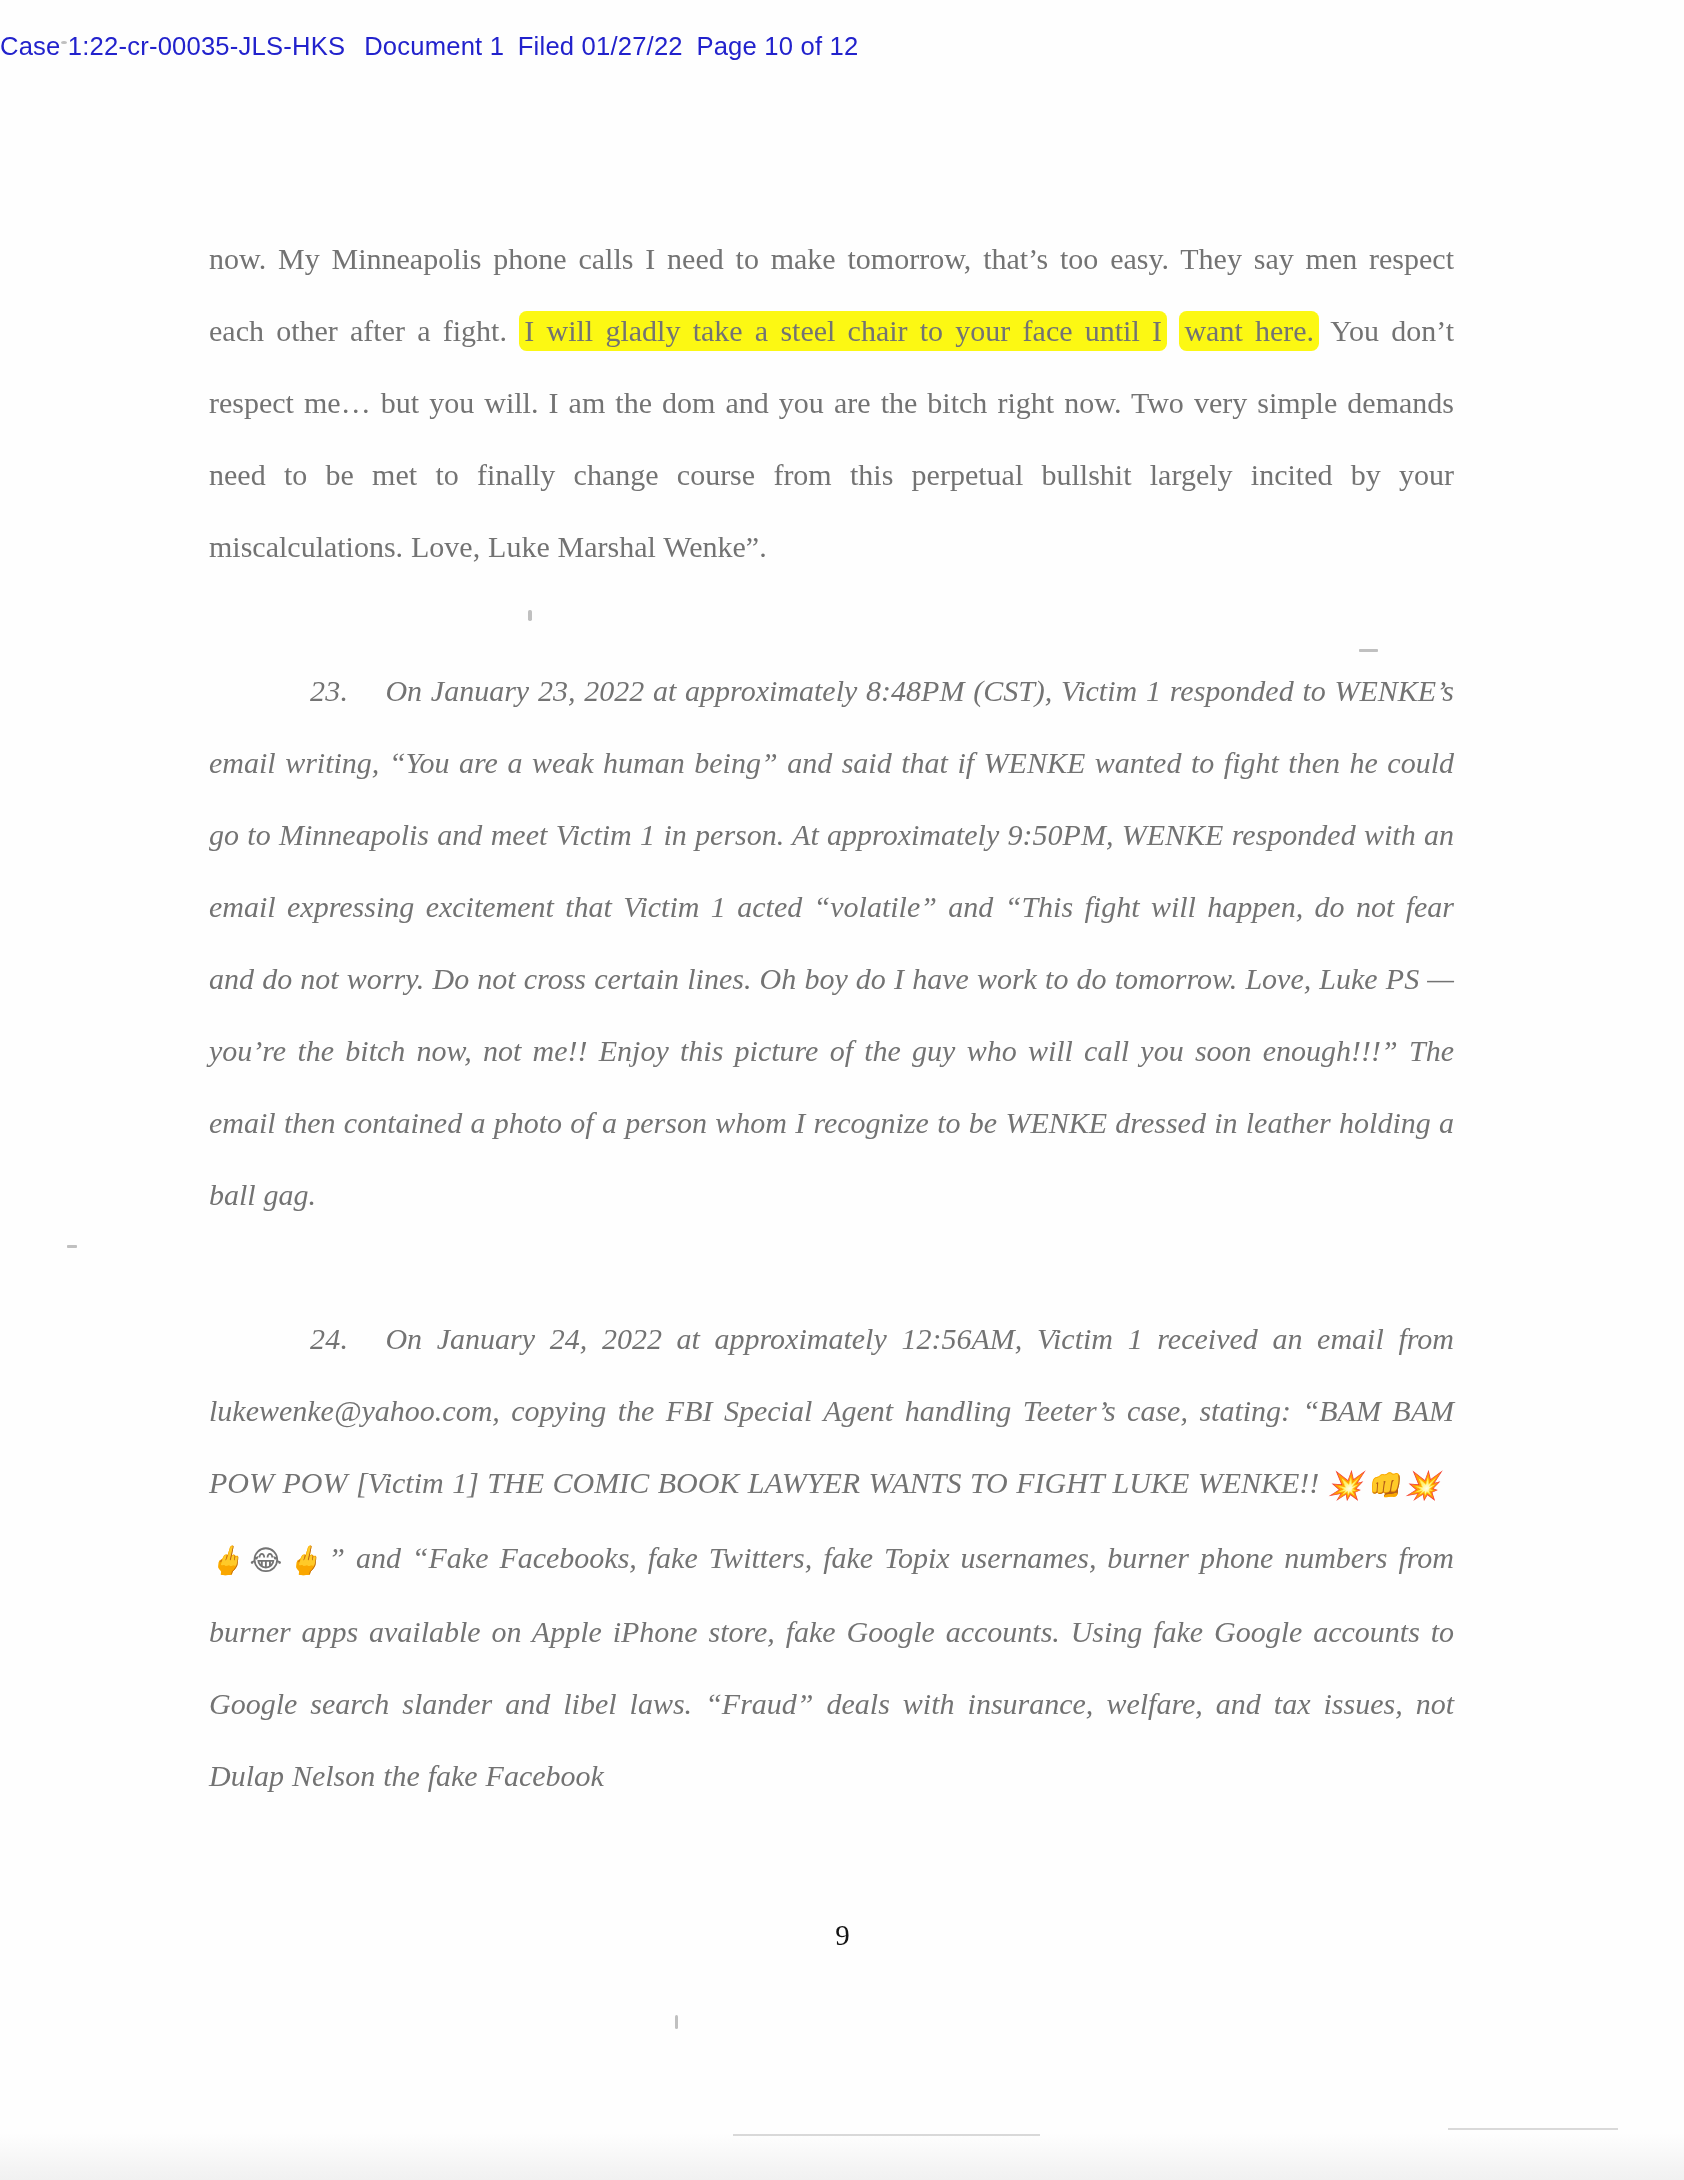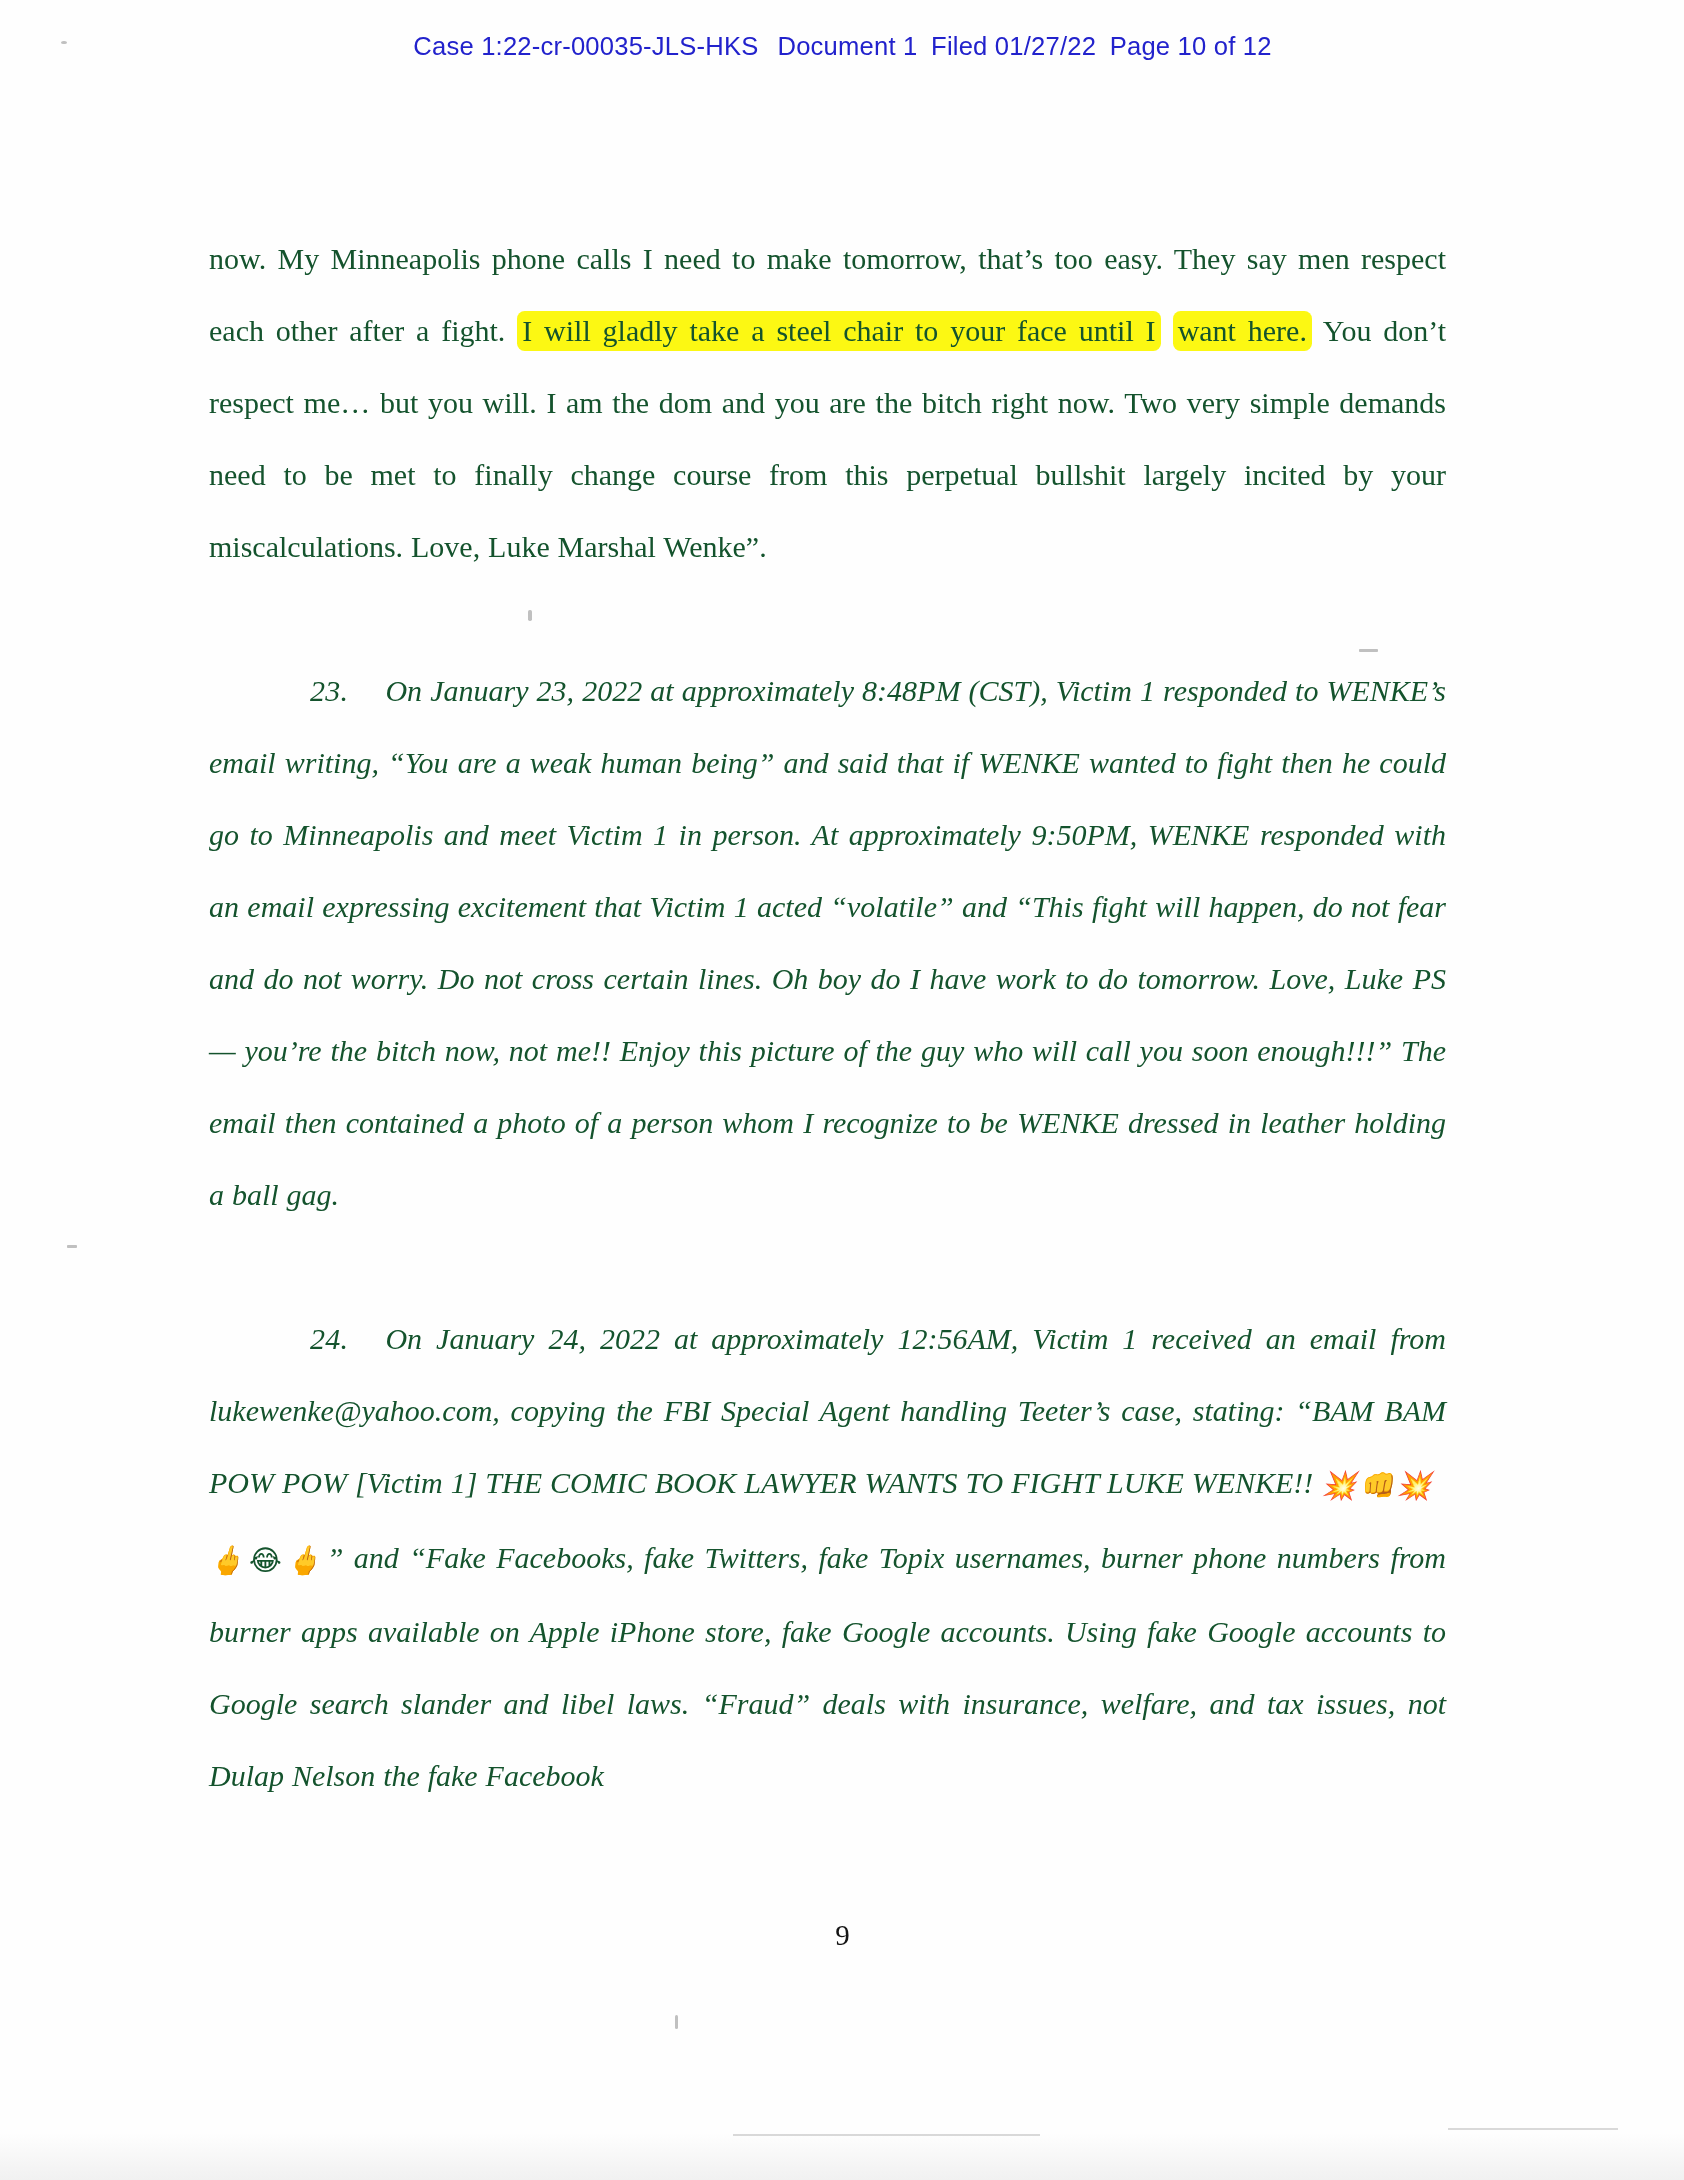--- a/index.html
+++ b/index.html
@@ -36,47 +36,46 @@
     background: #c9c9c9;
     opacity: .7;
   }
 
   
   .ecf-header {
     position: absolute;
     top: 32px;
     left: 0;
     width: 100%;
-    text-align: center;
     font-family: "Liberation Sans", "DejaVu Sans", sans-serif;
     font-size: 25.6px;
     letter-spacing: 0.2px;
     color: #2222cc;
     white-space: nowrap;
   }
   .ecf-header .seg { display: inline-block; }
   .ecf-gap-sm { display: inline-block; width: 13.6px; }
   .ecf-gap-md { display: inline-block; width: 19px; }
 
   
   .body-col {
     position: absolute;
     left: 209px;
     top: 223px;
     width: 1245px;
   }
 
   p.doc-par {
-    margin: 0 8px 0 0;
+    margin: 0 0 0 0;
     font-size: 30px;
     line-height: 72px;
     text-align: justify;
     text-justify: inter-word;
     word-spacing: 0.4px;
-    color: #14532d;
+    color: #737373;
   }
   p.doc-par.indented { text-indent: 101px; font-style: italic; }
 
   .par-gap { height: 72px; }
 
   
   .par-num { letter-spacing: 0.3px; }
   .par-num-space { display: inline-block; width: 37px; }
 
   

